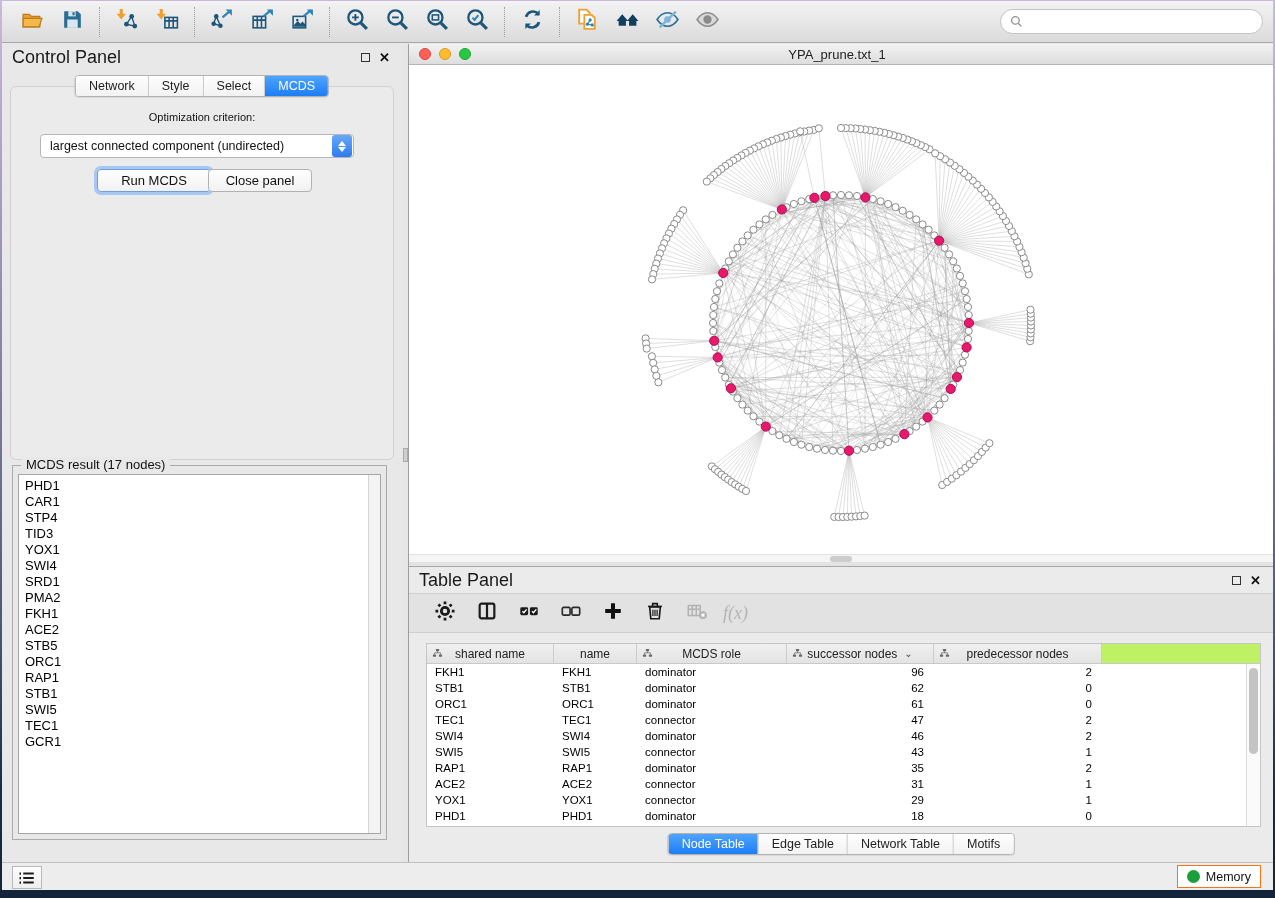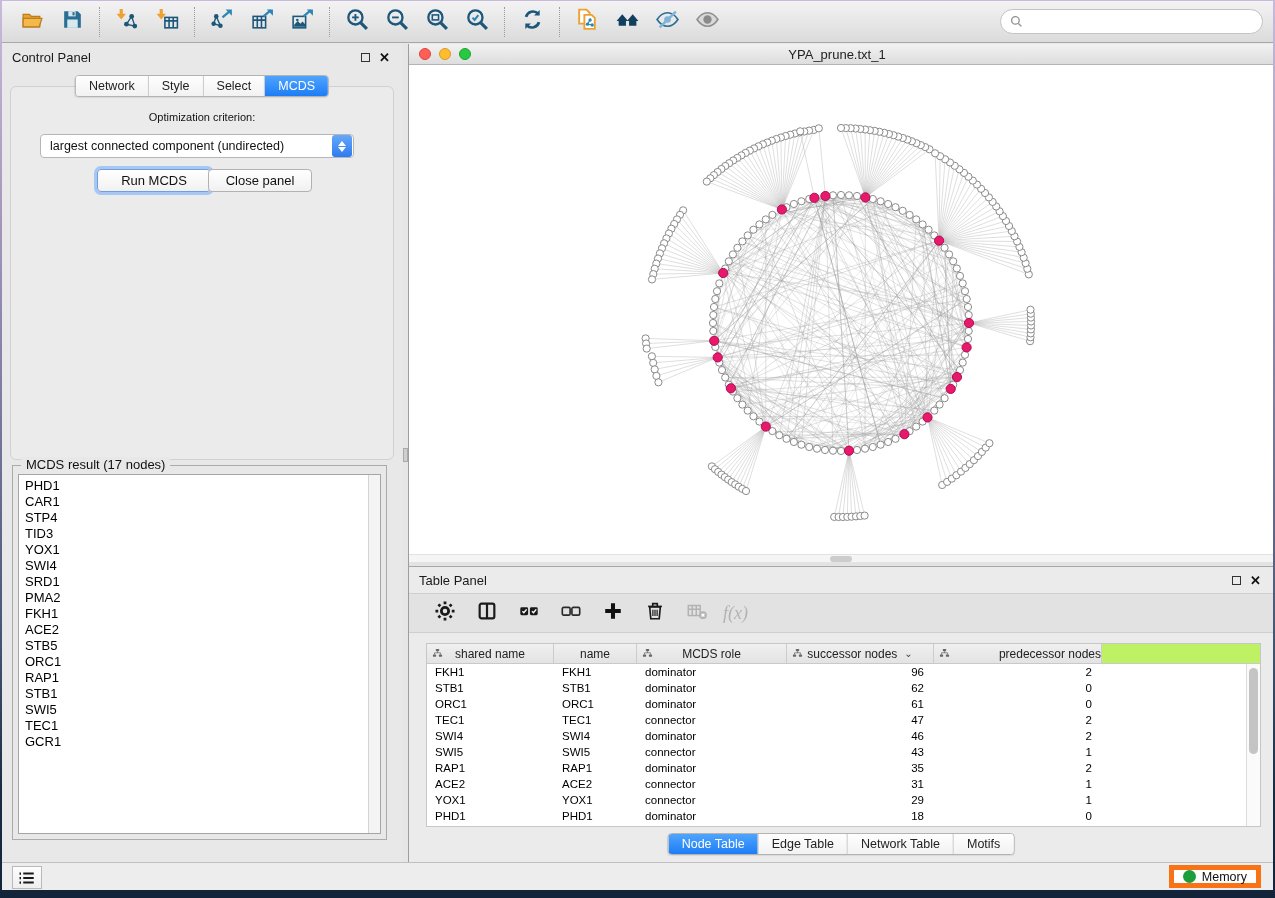--- a/index.html
+++ b/index.html
@@ -21,21 +21,21 @@
   #search-field { margin-left:auto; width:263px; height:25px; background:#fff; border:1px solid #c3c3c3;
     border-radius:13px; display:flex; align-items:center; padding:0 9px; gap:6px; }
   #search-field input { border:none; outline:none; flex:1; font-size:12px; font-family:"Liberation Sans",sans-serif; background:transparent; }
 
   
   #main { position:absolute; top:43px; left:0; right:0; bottom:28px; }
 
   
   #control-panel { position:absolute; left:0; top:0; width:400px; bottom:0; background:#e9e8e9; }
   .panel-head { position:absolute; top:0; left:0; right:0; height:26px; display:flex; align-items:center; }
-  .panel-title { font-size:13px; color:#1a1a1a; padding-left:10px; }
+  .panel-title { font-size:18px; color:#1a1a1a; padding-left:10px; }
   .panel-head-icons { margin-left:auto; display:flex; align-items:center; gap:9px; padding-right:12px; }
   .float-glyph { width:9px; height:9px; border:1.5px solid #333; display:inline-block; }
   .close-glyph { font-size:13px; font-weight:bold; color:#111; line-height:1; }
 
   .seg-group { display:flex; border:1px solid #b3b3b3; border-radius:4px; overflow:hidden; background:#fdfdfd;
     box-shadow:0 1px 1px rgba(0,0,0,.08); }
   .seg { padding:2px 13px; font-size:12.5px; color:#222; background:linear-gradient(180deg,#fefefe,#f2f2f2);
     border-left:1px solid #c9c9c9; height:20px; display:flex; align-items:center; }
   .seg:first-child { border-left:none; }
   .seg.active { background:linear-gradient(180deg,#4fa4fd,#1d7df6); color:#fff; }
@@ -108,21 +108,21 @@
   #tbody-scroll { position:absolute; right:0; top:20px; bottom:0; width:14px; background:#fafafa; border-left:1px solid #dcdcdc; }
   #tbody-scroll .thumb { position:absolute; top:4px; left:2px; width:9px; height:86px; background:#c4c4c4; border-radius:5px; }
 
   #bottom-tabs { position:absolute; top:266px; left:50%; transform:translateX(-50%); }
 
   
   #statusbar { position:absolute; left:0; right:0; bottom:0; height:28px; background:#ededed; border-top:1px solid #c0c0c0; }
   #list-btn { position:absolute; left:10px; top:3px; width:30px; height:23px; background:linear-gradient(180deg,#fdfdfd,#efefef);
     border:1px solid #b9b9b9; display:flex; align-items:center; justify-content:center; }
   #memory-btn { position:absolute; right:12px; top:2px; height:23px; background:#fff;
-    border:5px solid #f97316; display:flex; align-items:center; gap:6px; padding:0 9px; }
+    border:1px solid #f97316; display:flex; align-items:center; gap:6px; padding:0 9px; }
   #memory-dot { width:13px; height:13px; border-radius:50%; background:#1d9e3d; }
   #memory-btn span { font-size:12.5px; color:#111; }
 </style>
 </head>
 <body>
 
 <div id="app">
 
   <div id="toolbar">
 
@@ -1142,21 +1142,21 @@
                     <g fill="#666">
                       <rect x="8.5" y="2" width="7" height="5" rx="1"></rect>
                       <rect x="2" y="14" width="7" height="5" rx="1"></rect>
                       <rect x="15" y="14" width="7" height="5" rx="1"></rect>
                     </g>
                     <path d="M12 7v3.5M5.5 14v-3.5h13V14" stroke="#666" stroke-width="1.6" fill="none"></path>
                   </svg></span>
                 <span>successor nodes</span>
                 <span class="sort-chev">⌄</span>
               </div>
-              <div class="th" style="width: 168px; justify-content: flex-end;">
+              <div class="th" style="width: 168px;">
                 <span class="tree-ico"><svg width="11" height="11" viewBox="0 0 24 24">
                     <g fill="#666">
                       <rect x="8.5" y="2" width="7" height="5" rx="1"></rect>
                       <rect x="2" y="14" width="7" height="5" rx="1"></rect>
                       <rect x="15" y="14" width="7" height="5" rx="1"></rect>
                     </g>
                     <path d="M12 7v3.5M5.5 14v-3.5h13V14" stroke="#666" stroke-width="1.6" fill="none"></path>
                   </svg></span>
                 <span>predecessor nodes</span>
               </div>

